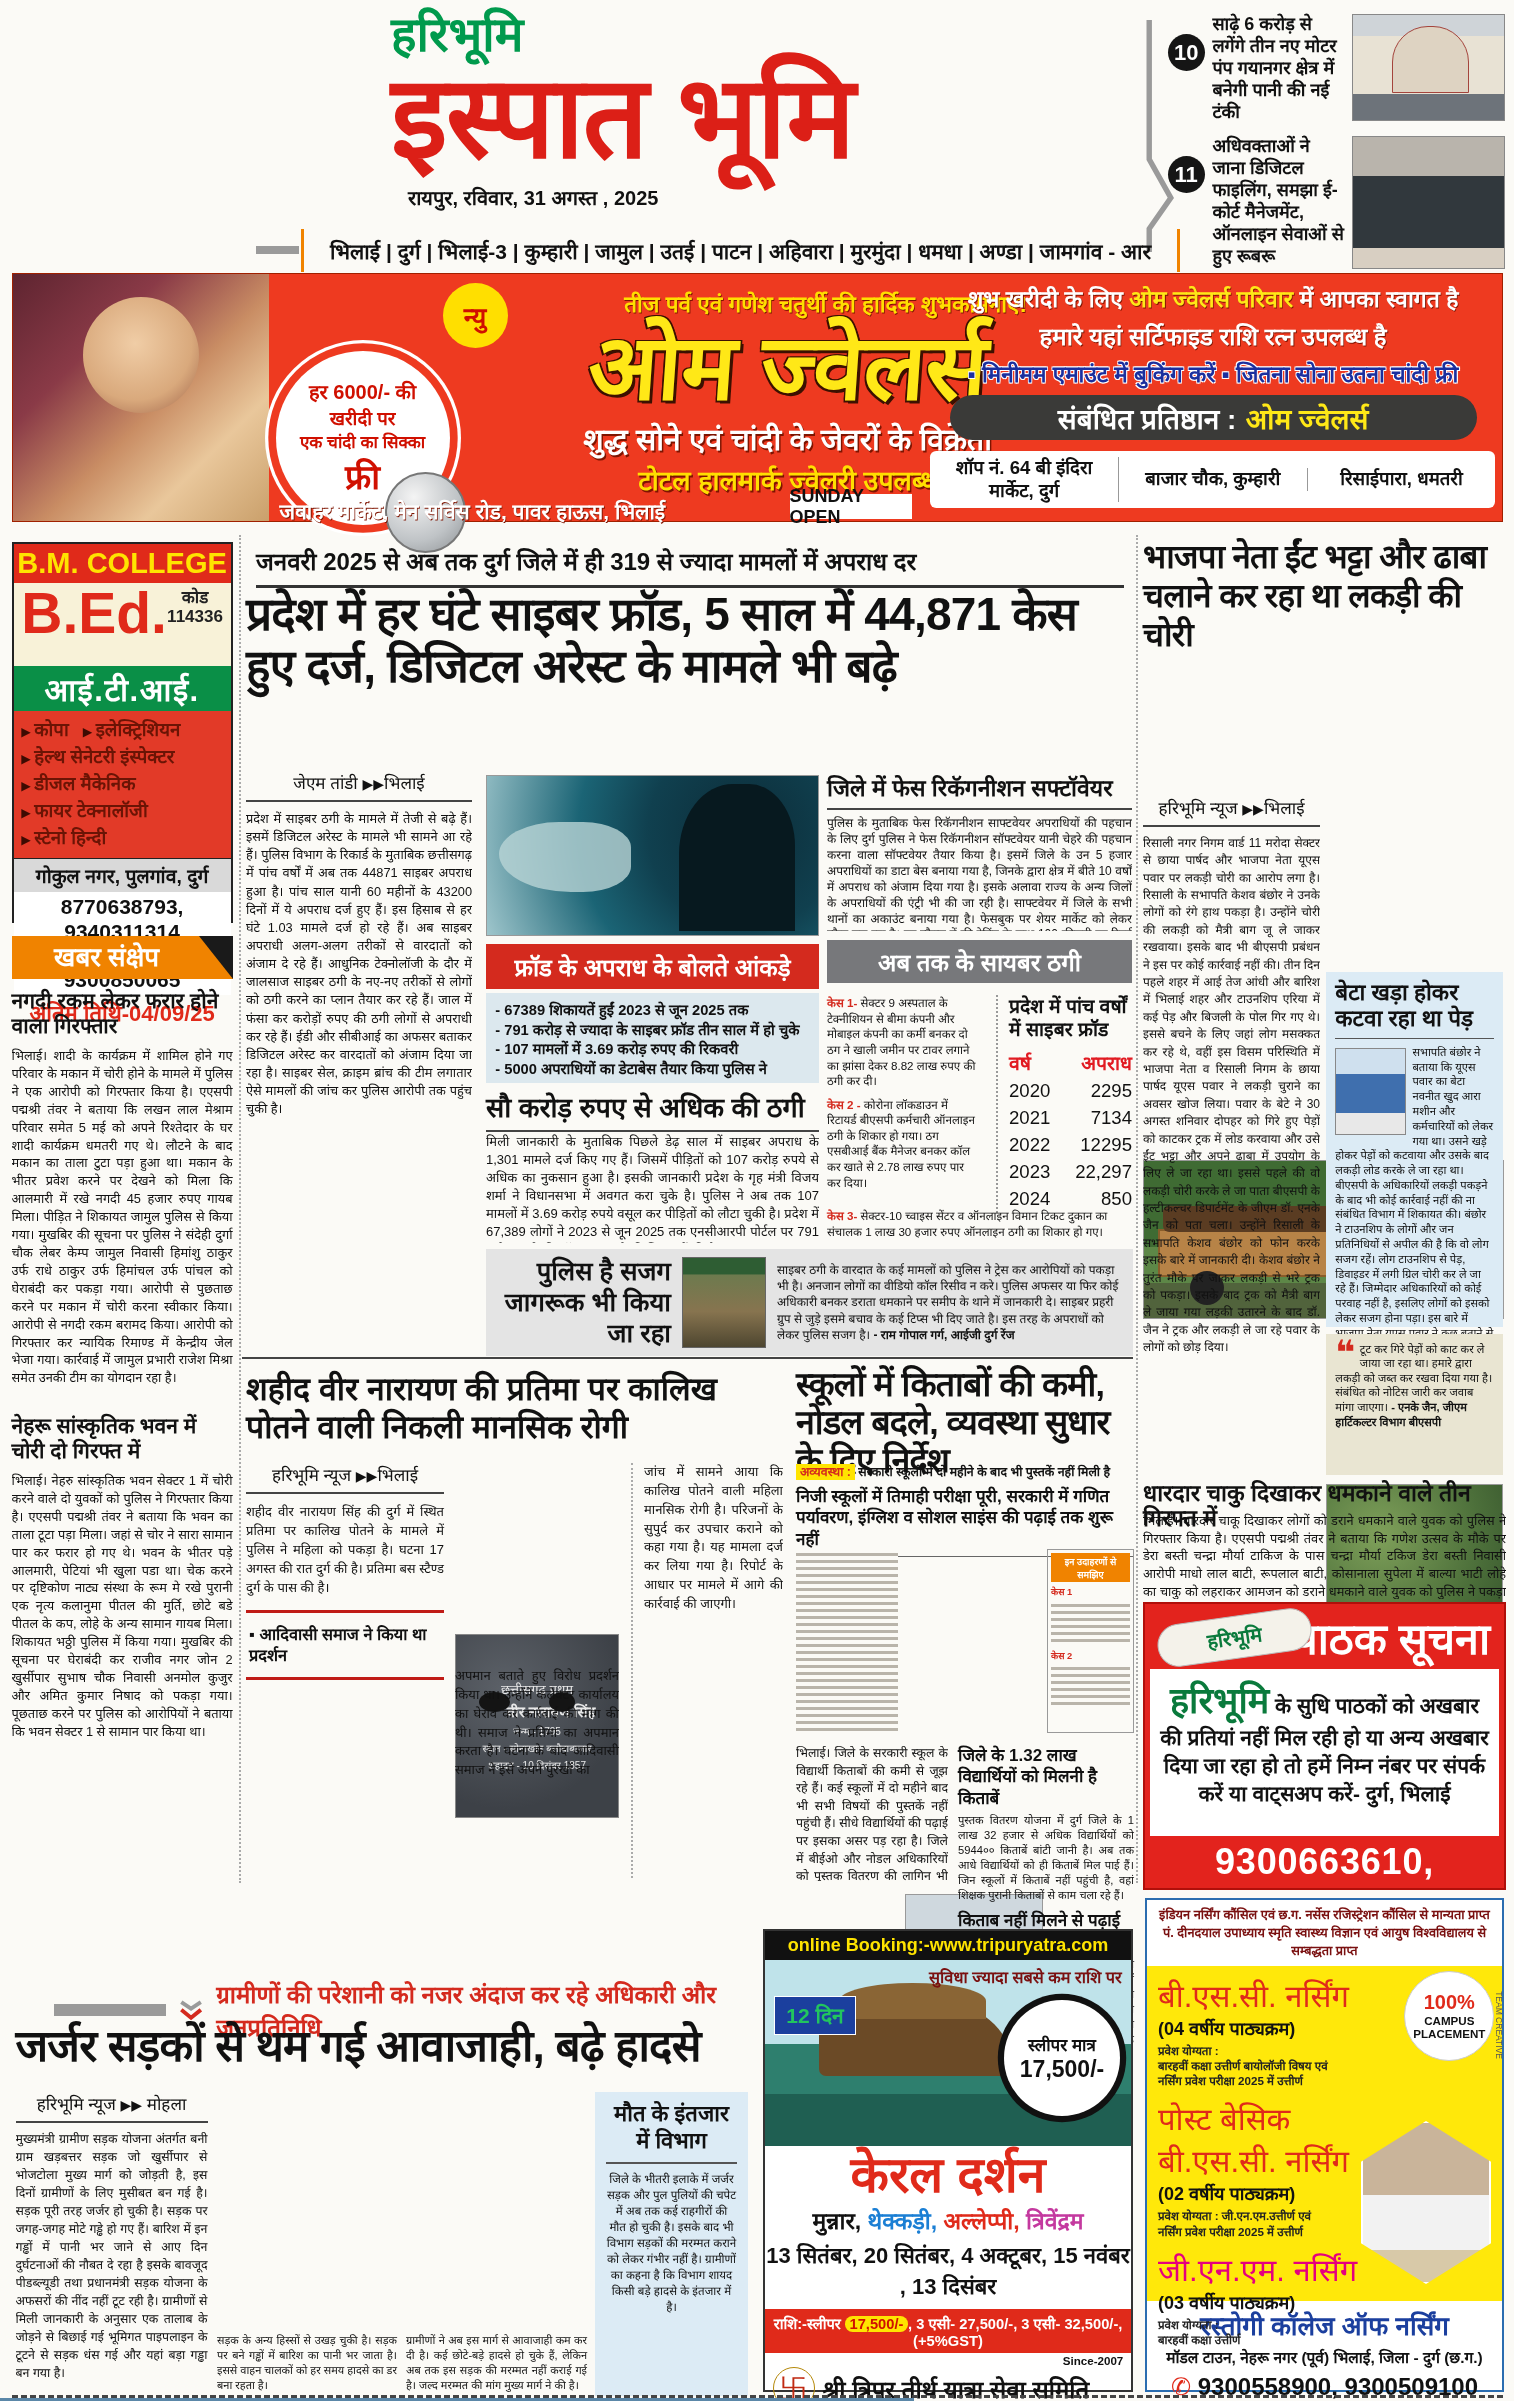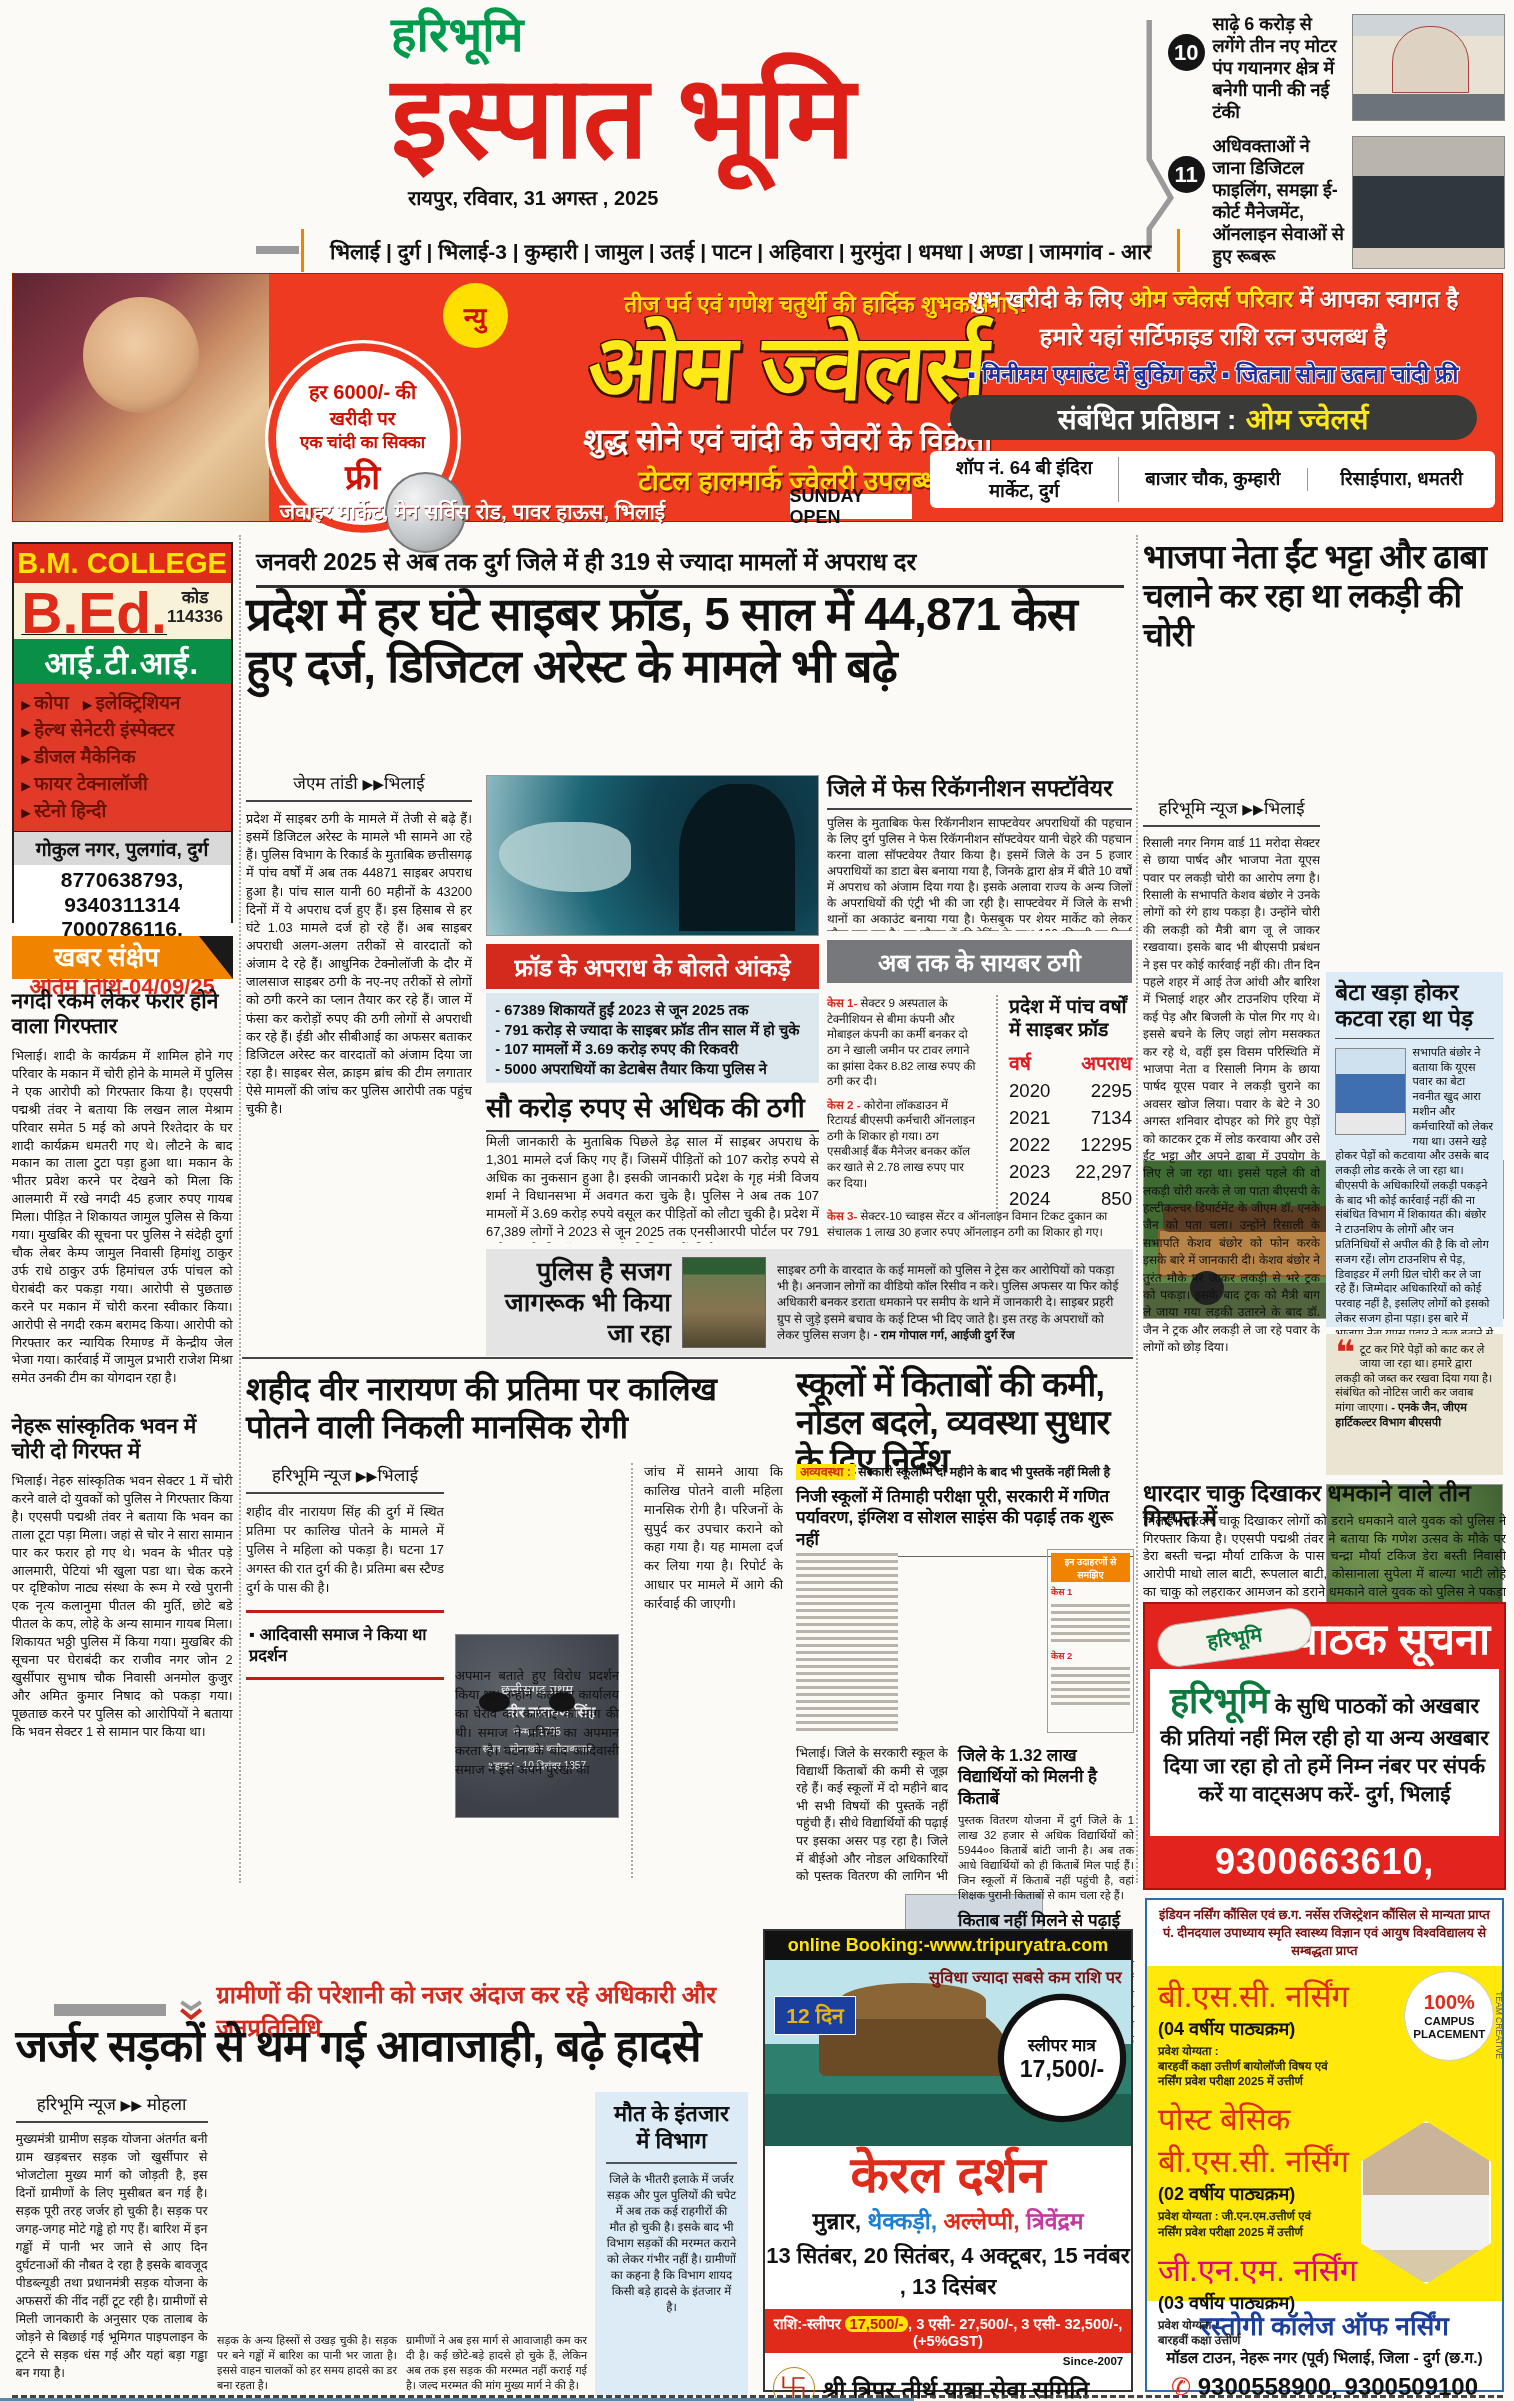--- a/index.html
+++ b/index.html
@@ -63,21 +63,21 @@
   .om-pill{position:absolute;top:121px;left:27px;width:527px;height:45px;background:#3a3a38;border-radius:23px;
      color:#fff;font-size:28px;font-weight:bold;display:flex;align-items:center;justify-content:center;gap:9.3px;}
   .om-pill .y{color:#ffe817;}
   .om-strip{position:absolute;top:177px;left:7.7px;width:565px;height:57px;background:#fff;border-radius:6.2px;
      display:flex;align-items:center;}
   .om-strip div{flex:1;text-align:center;font-size:18.6px;font-weight:bold;border-right:1.5px solid #999;padding:0 4.6px;line-height:1.2;}
   .om-strip div:last-child{border-right:none;}
   
   .bm{left:11.6px;top:542px;width:221px;height:381px;border:2.3px solid #222;background:#f8f2d8;}
   .bm-top{background:#e02a1a;color:#ffe400;font-size:29px;font-weight:bold;text-align:center;padding:3.1px 0;}
-  .bm-bed{position:relative;padding:1.5px 7.7px;height:56px;text-decoration:underline;}
+  .bm-bed{position:relative;padding:1.5px 7.7px;height:83px;}
   .bm-bed .bed{color:#e02a1a;font-size:57px;font-weight:bold;line-height:1;}
   .bm-bed .code{position:absolute;right:7.7px;top:6.2px;text-align:center;font-size:17px;font-weight:bold;color:#222;line-height:1.1;}
   .bm-iti{background:#0a8f47;color:#fff;font-size:31px;font-weight:bold;text-align:center;letter-spacing:1.5px;padding:1.5px 0;}
   .bm-list{background:#e23a28;color:#6b1405;font-weight:bold;font-size:18.6px;padding:6.2px 7.7px;height:147px;
      display:flex;flex-wrap:wrap;align-content:flex-start;column-gap:14px;}
   .bm-list span{white-space:nowrap;line-height:1.45;}
   .bm-list span:before{content:"▶ ";font-size:12.4px;color:#3d0b02;}
   .bm-addr{background:#d9d9d9;text-align:center;font-size:19.4px;font-weight:bold;padding:3.1px 0;border-top:1.5px solid #222;}
   .bm-ph{background:#fff;text-align:center;font-size:21px;font-weight:bold;line-height:1.15;padding:3.1px 0;}
   .bm-last{color:#e02a1a;text-align:center;font-size:22px;font-weight:bold;padding:1.5px 0;}
@@ -200,21 +200,21 @@
   .rd-extra2{left:406px;top:2333px;width:181px;font-size:11px;line-height:1.35;}
   .rd-side{left:595px;top:2092px;width:153px;height:304px;background:#dcebf5;padding:9.3px 11px;}
   .rd-side .t{font-size:22px;font-weight:bold;line-height:1.2;text-align:center;border-bottom:2.3px solid #555;padding-bottom:7.7px;}
   .rd-side .x{font-size:11.6px;line-height:1.38;margin-top:7.7px;text-align:center;}
   
   .ke{left:763px;top:1929px;width:370px;height:463px;border:2.3px solid #333;background:#fff;}
   .ke-top{background:#111;color:#ffe400;font-size:18px;font-weight:bold;text-align:center;padding:3.9px 0;}
   .ke-photo{position:relative;height:186px;background:linear-gradient(#bfe3ea 0 45%,#2e7f6e 45% 72%,#1f5f52 72% 100%);}
   .ke-photo .boat{position:absolute;left:54px;top:46px;width:194px;height:70px;background:#6b4a26;border-radius:7.7px 70px 7.7px 7.7px;}
   .ke-photo .roof{position:absolute;left:74px;top:23px;width:147px;height:36px;background:#8a6535;border-radius:50% 50% 0 0;}
-  .ke-days{position:absolute;left:9.3px;top:36px;background:#1b3f9e;color:#eab308;font-size:21px;font-weight:bold;padding:4.6px 11px;border:1.5px solid #fff;}
+  .ke-days{position:absolute;left:9.3px;top:36px;background:#1b3f9e;color:#22c55e;font-size:21px;font-weight:bold;padding:4.6px 11px;border:1.5px solid #fff;}
   .ke-tag{position:absolute;right:9.3px;top:6.2px;color:#7a1010;font-size:16.3px;font-weight:bold;}
   .ke-burst{position:absolute;right:11px;top:40px;width:116px;height:116px;background:#fff;border-radius:50%;
      box-shadow:0 0 0 6.2px #111;display:flex;flex-direction:column;align-items:center;justify-content:center;font-weight:bold;}
   .ke-burst .a{font-size:17px;}.ke-burst .b2{font-size:23px;}
   .ke-title{color:#e02a1a;font-size:50px;font-weight:bold;text-align:center;line-height:1.05;margin-top:3.1px;}
   .ke-cities{text-align:center;font-size:23px;font-weight:bold;margin-top:3.1px;}
   .ke-cities .c1{color:#111;}.ke-cities .c2{color:#1b7fd4;}.ke-cities .c3{color:#e02a1a;}.ke-cities .c4{color:#c4399f;}
   .ke-dates{text-align:center;font-size:22px;font-weight:bold;line-height:1.4;margin-top:4.6px;}
   .ke-price{background:#e02a1a;color:#fff;font-size:14.7px;font-weight:bold;text-align:center;padding:3.9px 0;margin-top:6.2px;}
   .ke-price .y{background:#ffe400;color:#d01000;border-radius:7.7px;padding:0 4.6px;}

